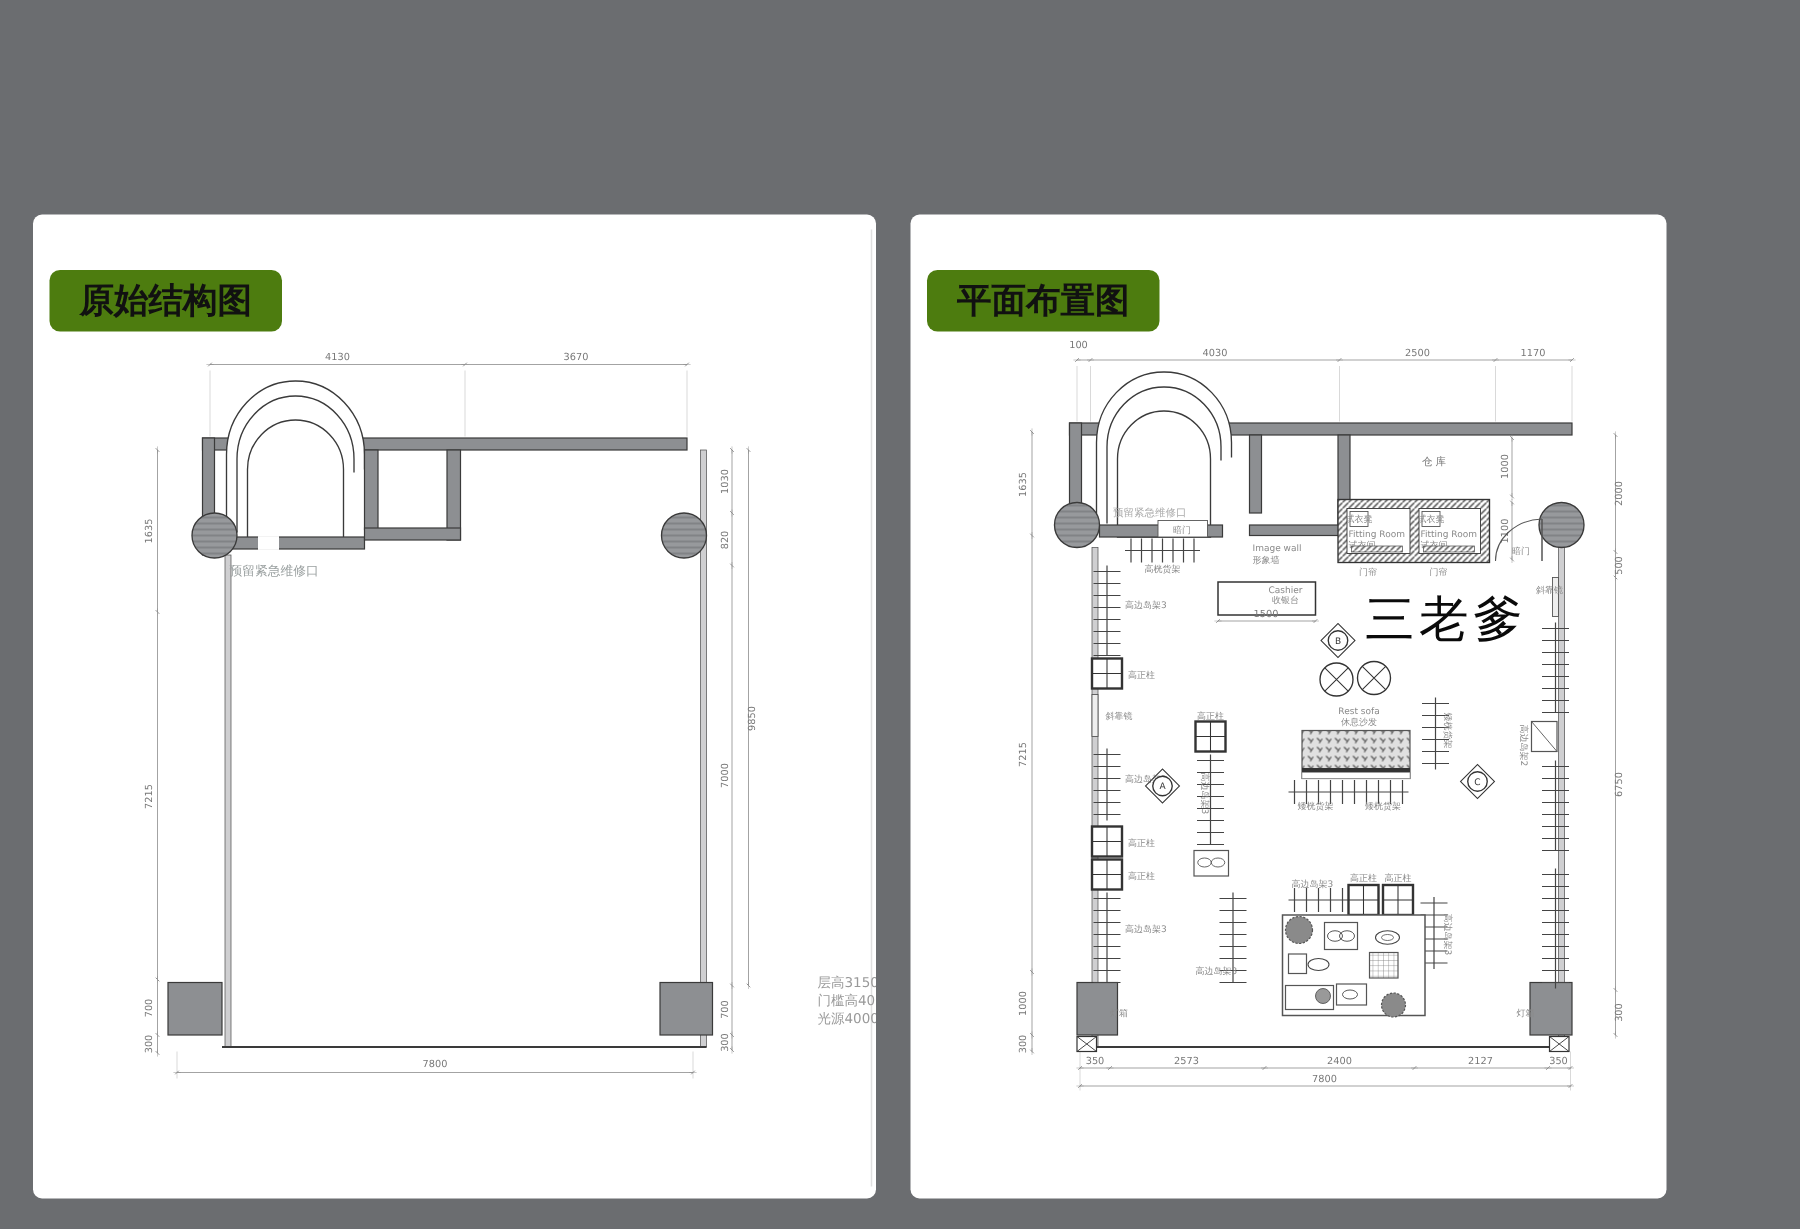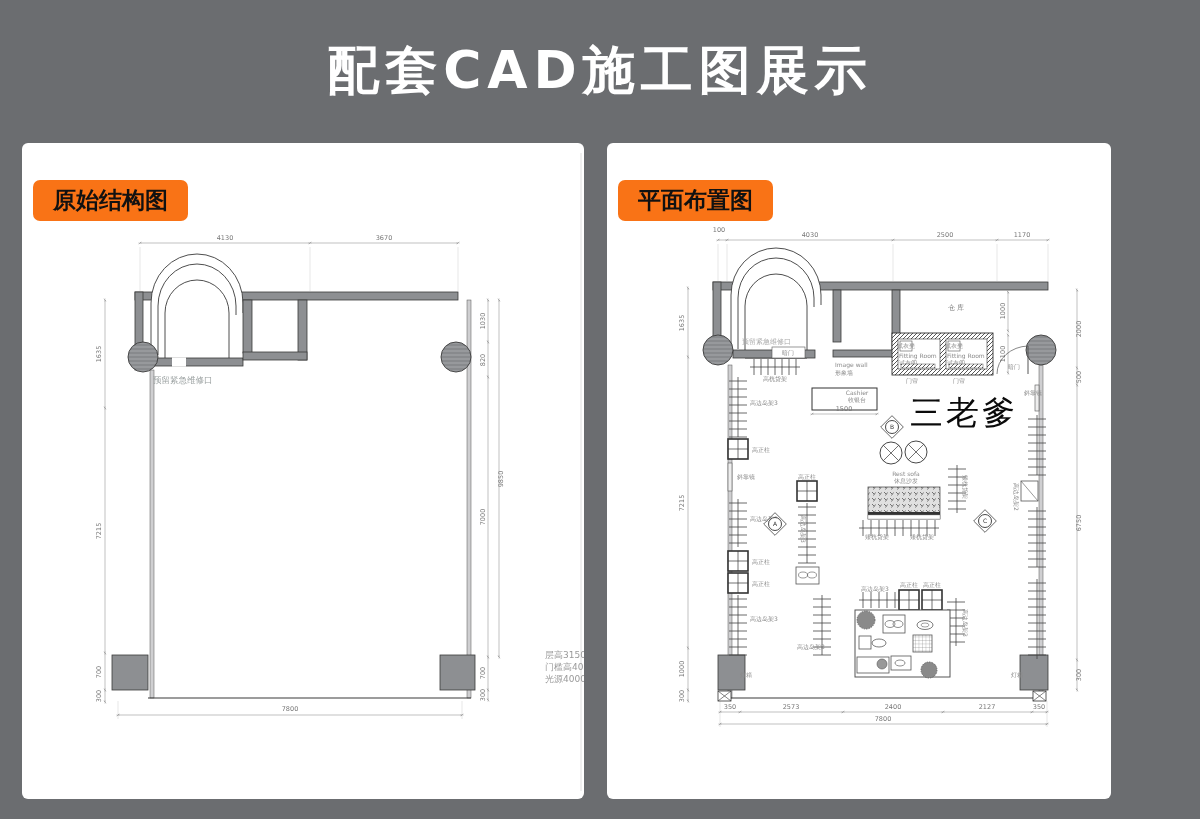--- a/index.html
+++ b/index.html
@@ -3,42 +3,41 @@
 <meta charset="utf-8">
 <style>
   html,body{margin:0;padding:0;background:#6b6d70;}
   .canvas{position:relative;width:1200px;height:819px;background:#6b6d70;overflow:hidden;
           font-family:"DejaVu Sans",sans-serif;}
   .title{position:absolute;top:36px;left:0;width:100%;text-align:center;
          color:#ffffff;font-size:52px;font-weight:600;letter-spacing:6px;}
   .panel{position:absolute;top:143px;background:#ffffff;border-radius:6px;}
   .panel.left{left:22px;width:562px;height:656px;}
   .panel.right{left:607px;width:504px;height:656px;}
-  .badge{position:absolute;top:37px;left:11px;background:#f97316;color:#111;
+  .badge{position:absolute;top:37px;left:11px;background:#4d7c0f;color:#111;
          font-size:23px;font-weight:700;padding:5px 20px;border-radius:7px;z-index:2;}
   .plansvg{position:absolute;left:0;top:0;}
   svg text{font-family:"DejaVu Sans",sans-serif;}
   .dim{stroke:#999;stroke-width:.6;}
   .ext{stroke:#ccc;stroke-width:.5;}
   .dimt{fill:#777;font-size:6.5px;text-anchor:middle;}
   .lbl{fill:#8a8a8a;font-size:6px;text-anchor:middle;}
   .lbls{fill:#8a8a8a;font-size:6px;text-anchor:start;}
   .wall{fill:#8d8f92;stroke:#3a3a3a;stroke-width:.8;}
   .thin{fill:#cfcfd1;stroke:#555;stroke-width:.5;}
   .wht{fill:#ffffff;stroke:#3a3a3a;stroke-width:.9;}
   .frame{stroke:#e0e0e0;stroke-width:1;}
   .furn{fill:#fff;stroke:#555;stroke-width:.8;}
   .watermark{fill:#0a0a0a;font-size:33px;font-family:"DejaVu Serif",serif;letter-spacing:3px;}
 </style>
 </head>
 <body>
 
 <div class="canvas">
 
-  <div class="title">配套CAD施工图展示</div>
 
   <svg width="0" height="0" style="position:absolute" aria-hidden="true">
     <defs>
       <pattern id="hl" width="4" height="4" patternUnits="userSpaceOnUse">
         <rect width="4" height="4" fill="#97999c"></rect>
           <path d="M0,2 H4" stroke="#797b7e" stroke-width="1"></path>
       </pattern>
       <pattern id="dh" width="4" height="4" patternUnits="userSpaceOnUse">
         <rect width="4" height="4" fill="#fff"></rect>
           <path d="M0,4 L4,0" stroke="#444" stroke-width="0.9"></path>

